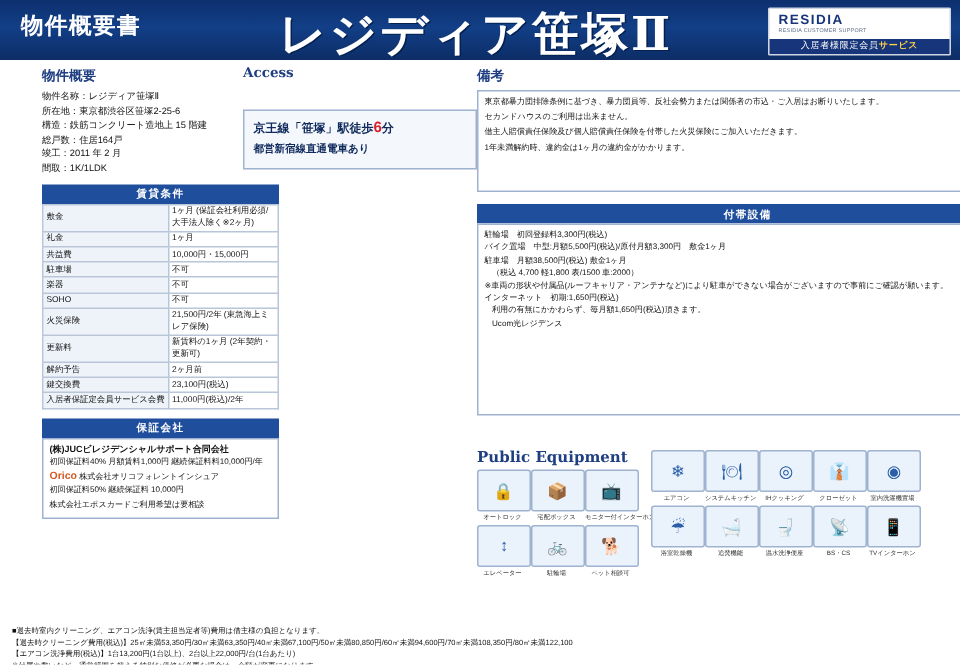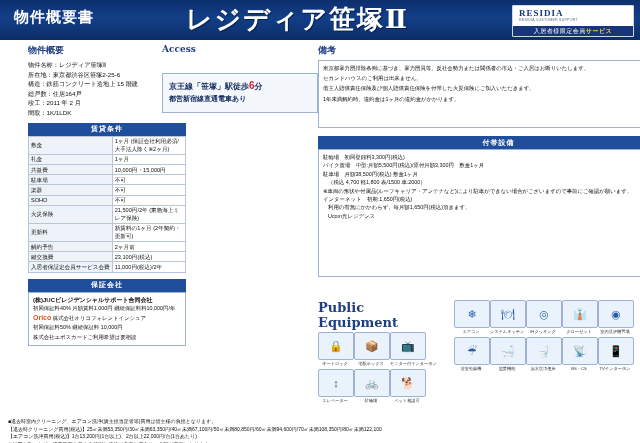--- a/index.html
+++ b/index.html
@@ -18,31 +18,31 @@
     position:absolute;left:0;top:0;width:640px;height:40px;
     background:linear-gradient(180deg,#0d2f6e 0%,#123f87 45%,#0c2d66 100%);
   }
   .header .title{
     position:absolute;left:14px;top:8px;
     color:#ffffff;font-size:15px;font-weight:bold;letter-spacing:1px;
     font-family:"DejaVu Serif","Liberation Serif",serif;
   }
   .header .bldg{
     position:absolute;left:186px;top:2px;
-    color:#ffffff;font-size:26px;font-weight:bold;letter-spacing:2px;
+    color:#ffffff;font-size:31px;font-weight:bold;letter-spacing:2px;
     font-family:"DejaVu Serif","Liberation Serif",serif;
     text-shadow:1px 1px 0 #04204f;
   }
   .logo{
     position:absolute;right:6px;top:5px;width:120px;height:30px;
     background:#ffffff;border:1px solid #cfd6e2;border-radius:1px;
   }
   .logo .lgmain{
     position:absolute;left:6px;top:2px;color:#16357a;font-size:9px;font-weight:bold;letter-spacing:1px;
-    font-family:Liberation Serif, serif;
+    font-family:Liberation Sans, sans-serif;
   }
   .logo .lgsub{position:absolute;left:6px;top:12px;color:#5b6a86;font-size:3.6px;letter-spacing:.2px;}
   .logo .lgband{
     position:absolute;left:0;bottom:0;width:120px;height:10px;background:#16357a;color:#fff;
     font-size:6px;text-align:center;line-height:10px;letter-spacing:.5px;
   }
   .logo .lgband b{color:#ffd24a;}
 
   
   .sec-title{
@@ -82,21 +82,21 @@
   .equip-box p{margin:0;}
   .equip-box .ind{padding-left:5px;}
 
   
   .gbox{border:1px solid #9fb2cf;background:#fff;padding:3px 4px;font-size:5.4px;line-height:8.4px;}
   .gco{font-weight:bold;font-size:6px;color:#111;}
   .orico{color:#d4571f;font-weight:bold;font-size:7px;}
 
   
   .icons-wrap{position:absolute;left:318px;top:300px;width:314px;}
-  .icongrp-title{font-size:13px;font-weight:bold;color:#1f3f82;font-family:"DejaVu Serif","Liberation Serif",serif;margin-bottom:2px;}
+  .icongrp-title{font-size:10px;font-weight:bold;color:#1f3f82;font-family:"DejaVu Serif","Liberation Serif",serif;margin-bottom:2px;}
   .icon-row{display:flex;gap:2px;}
   .icon-cell{width:34px;}
   .icon-box{
     width:34px;height:26px;border:1px solid #9fb2cf;border-radius:2px;
     background:#eaf2fb;position:relative;overflow:hidden;
   }
   .icon-cap{font-size:4.2px;text-align:center;color:#333;line-height:6px;margin-top:1px;white-space:nowrap;}
   .glyph{position:absolute;left:0;top:0;width:34px;height:26px;display:flex;align-items:center;justify-content:center;color:#2a5fa8;font-size:11px;}
 
   

